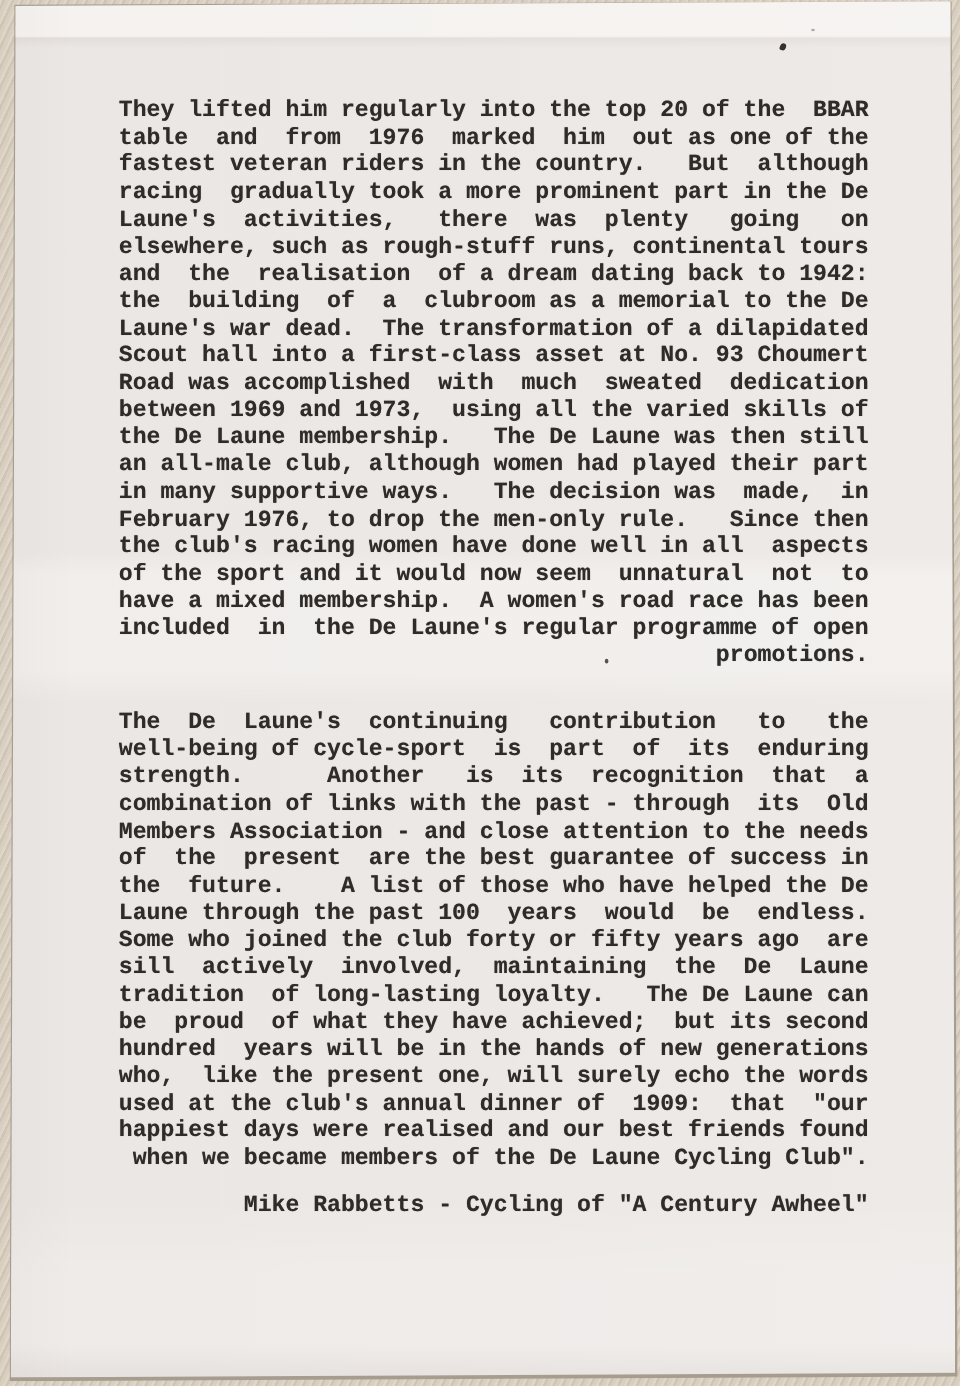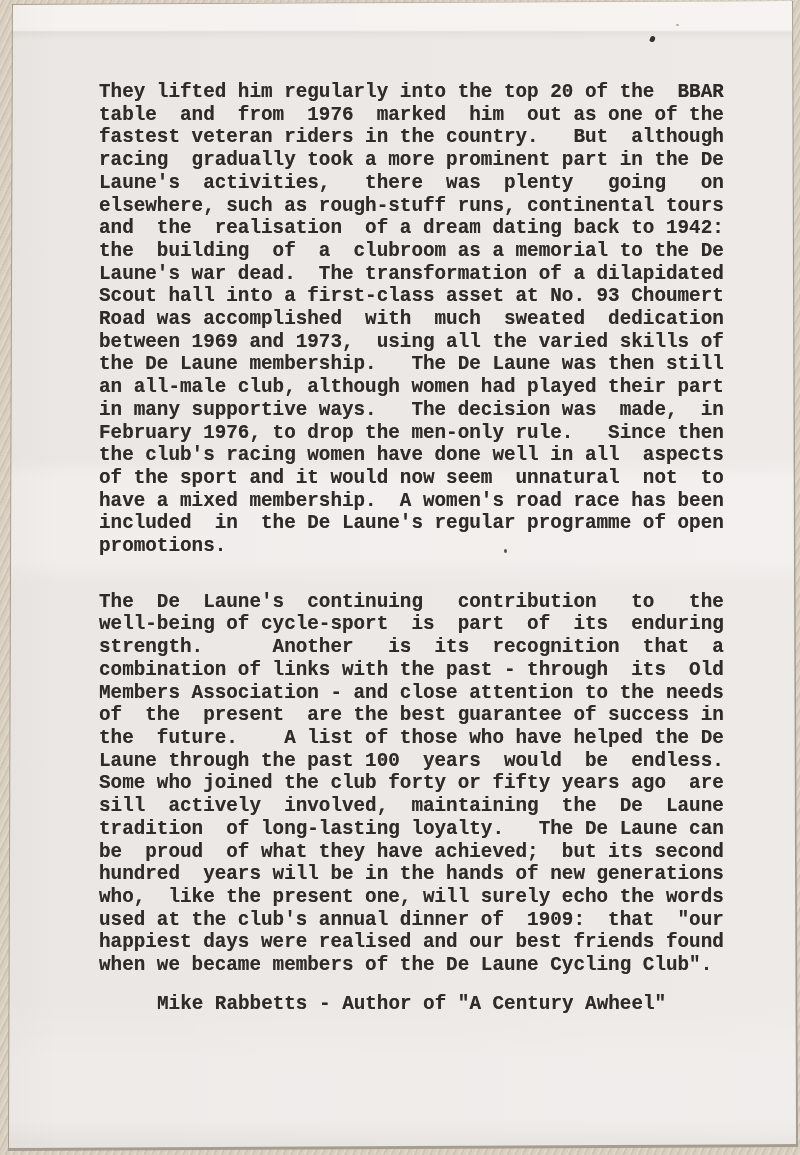--- a/index.html
+++ b/index.html
@@ -17,20 +17,21 @@
   .scan-bg {
     position: absolute;
     inset: 0;
     background-color: #d6ccbd;
     background-image: repeating-linear-gradient(
       115deg,
       #ded6c9 0px, #ded6c9 2px,
       #d0c5b4 2px, #d0c5b4 4px,
       #d9cfc1 4px, #d9cfc1 7px
     );
+    text-align: right;
   }
   
   .page-shadow {
     position: absolute;
     inset: 0;
     background: #a69d91;
     clip-path: polygon(12px 4px, 793px 1px, 798px 1147px, 8px 1151px);
   }
   
   .page {
@@ -146,16 +147,16 @@
 Laune through the past 100  years  would  be  endless.
 Some who joined the club forty or fifty years ago  are
 sill  actively  involved,  maintaining  the  De  Laune
 tradition  of long-lasting loyalty.   The De Laune can
 be  proud  of what they have achieved;  but its second
 hundred  years will be in the hands of new generations
 who,  like the present one, will surely echo the words
 used at the club's annual dinner of  1909:  that  "our
 happiest days were realised and our best friends found
 when we became members of the De Laune Cycling Club".</div>
-      <div class="signature">Mike Rabbetts - Author of "A Century Awheel"</div>
+      <div class="signature">Mike Rabbetts - Cycling of "A Century Awheel"</div>
     </div>
   </div>
 </div>
 
 </body></html>

